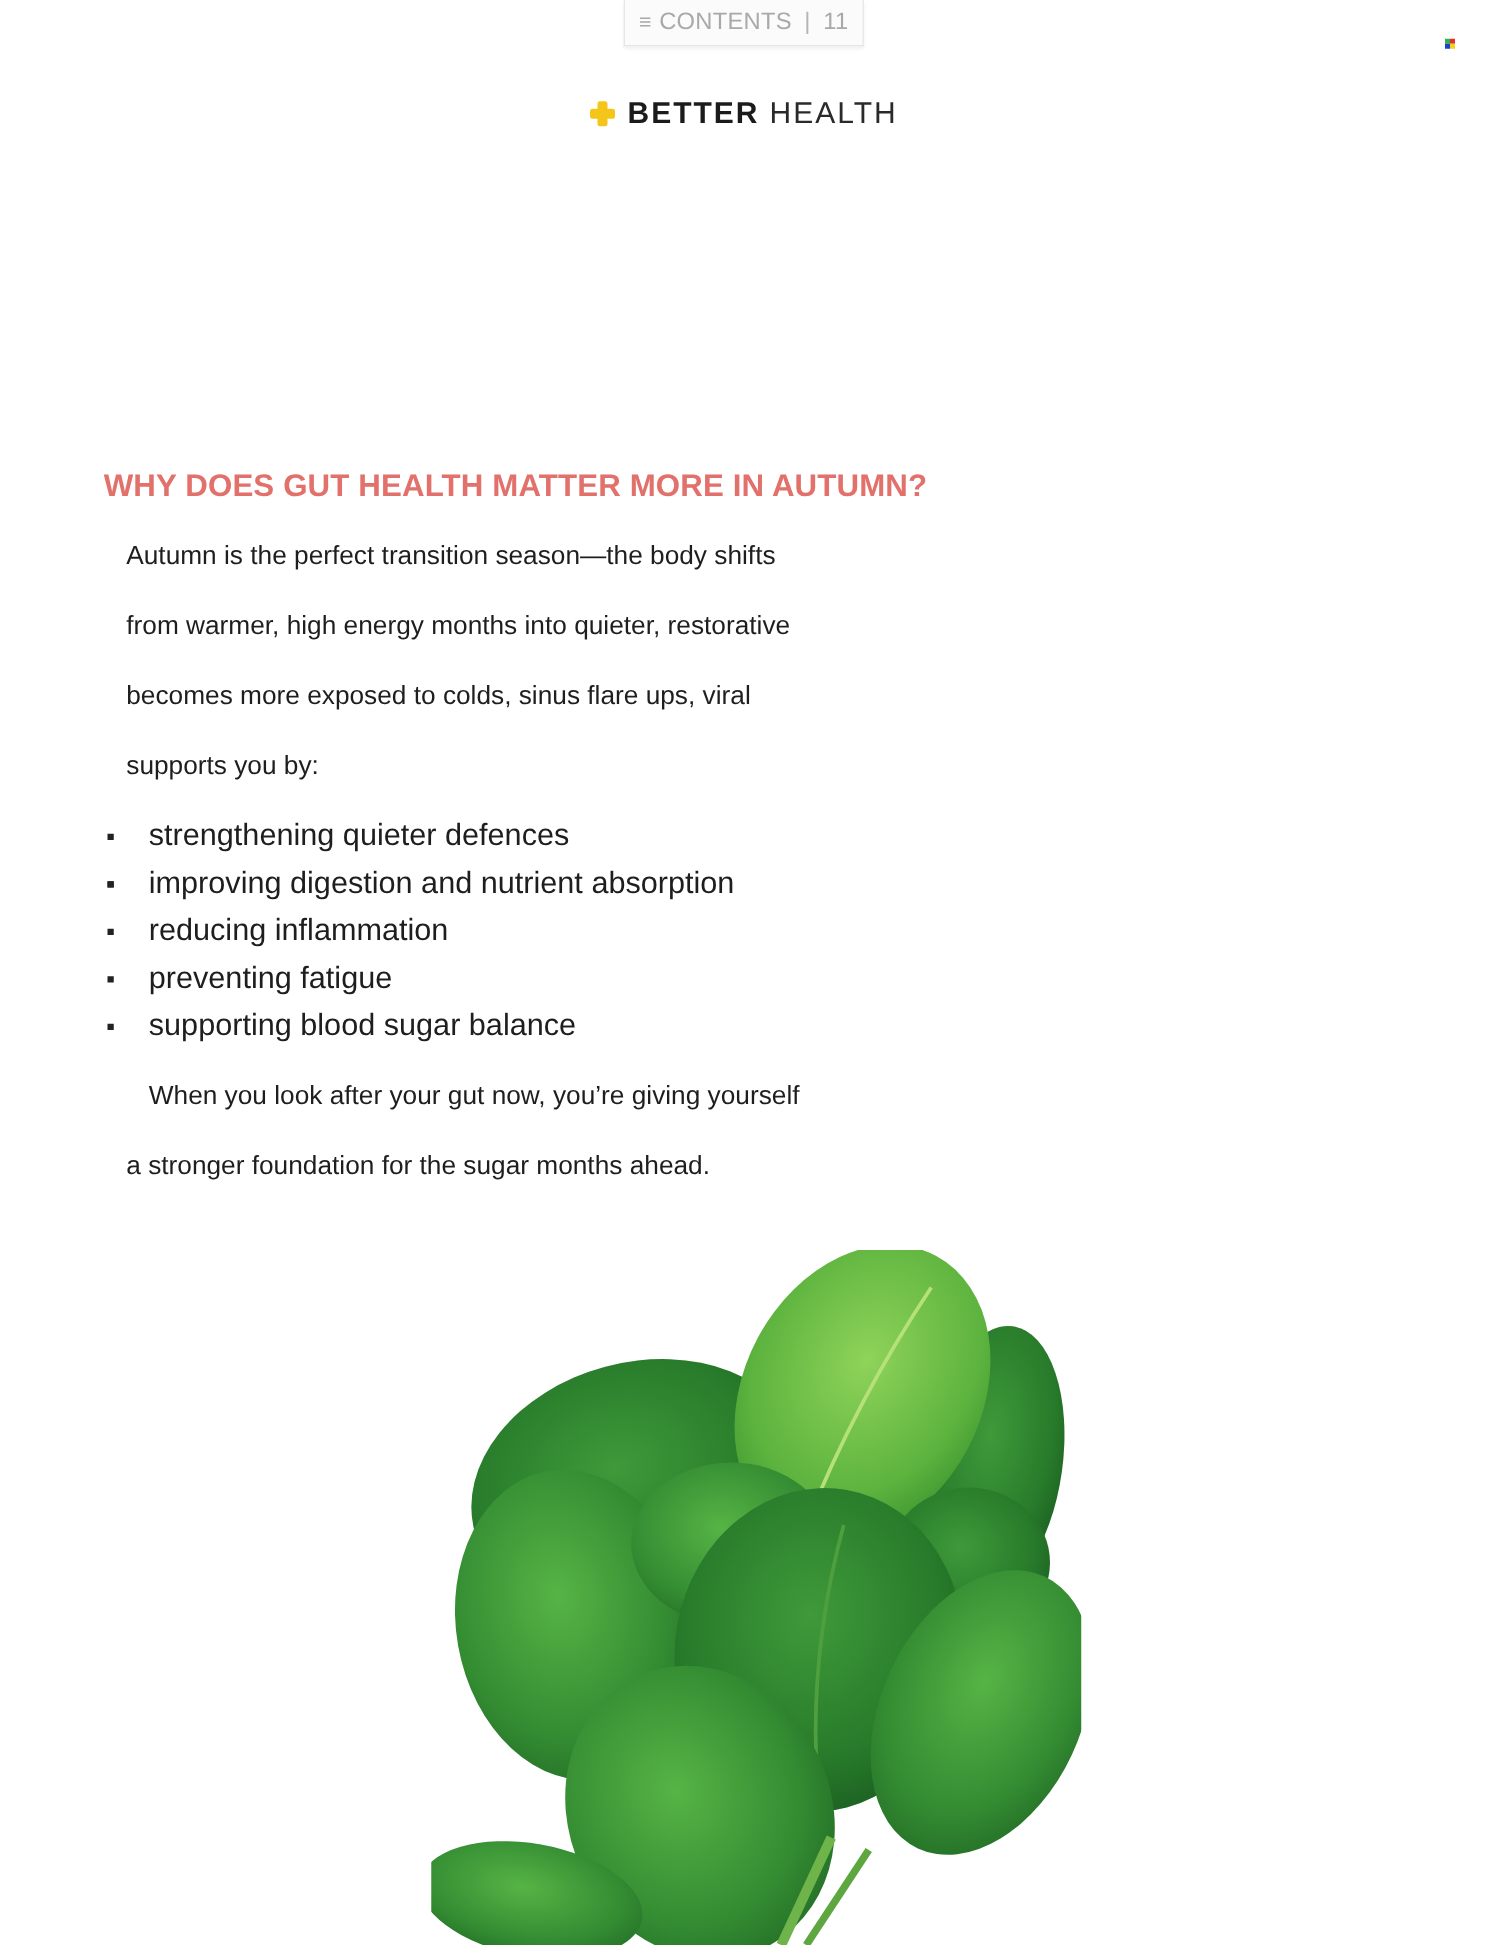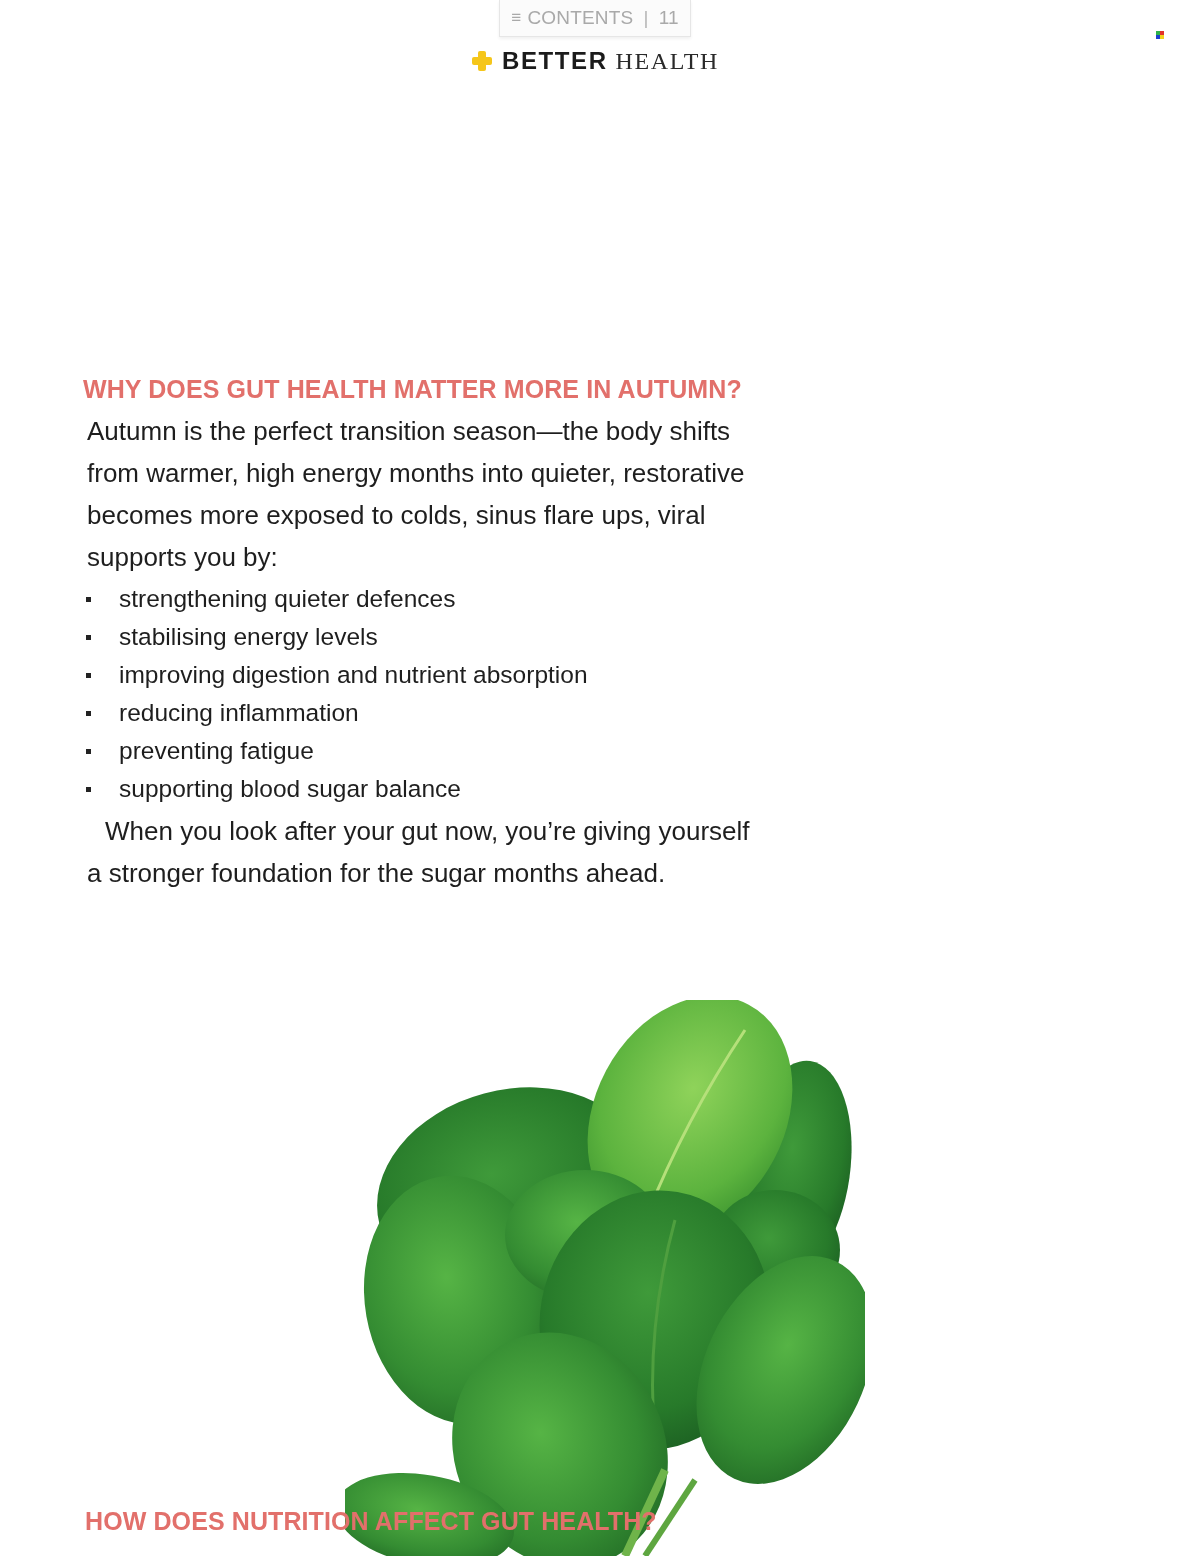--- a/index.html
+++ b/index.html
@@ -13,31 +13,31 @@
     display: flex; align-items: center; justify-content: center; gap: 4px;
     color: #a9a9a9; font-size: 19px; letter-spacing: 0.2px; cursor: pointer; }
   .contents-tab .menu-icon { font-size: 17px; margin-right: 2px; }
   .contents-tab .sep { margin: 0 6px; color: #b5b5b5; }
 
   .corner-badge { position: absolute; left: 1156px; top: 31px; width: 8px; height: 8px;
     display: grid; grid-template-columns: 4px 4px; grid-template-rows: 4px 4px; }
   .corner-badge span { display: block; }
 
   
-  .brand { position: absolute; left: 472px; top: 46px; height: 30px; display: flex; align-items: center; }
+  .brand { position: absolute; left: 472px; top: 76px; height: 30px; display: flex; align-items: center; }
   .brand .cross { position: relative; width: 20px; height: 20px; margin-right: 10px; }
   .brand .cross::before, .brand .cross::after { content: ""; position: absolute; background: #f5c61a; border-radius: 2px; }
   .brand .cross::before { left: 6px; top: 0; width: 8px; height: 20px; }
   .brand .cross::after { left: 0; top: 6px; width: 20px; height: 8px; }
   .brand .b1 { font-weight: 700; font-size: 24px; letter-spacing: 1.6px; color: #1b1b1b; }
-  .brand .b2 { font-weight: 400; font-size: 24px; letter-spacing: 1.6px; color: #2a2a2a; margin-left: 8px; font-family: Liberation Serif, serif; }
+  .brand .b2 { font-weight: 400; font-size: 24px; letter-spacing: 1.6px; color: #2a2a2a; margin-left: 8px; }
 
   
   .h { color: #e2706b; font-weight: 700; font-size: 25px; line-height: 38px; margin: 0; letter-spacing: 0.1px; }
-  .p { font-size: 26px; line-height: 38px; margin: 4px; color: #1e1e1e; }
+  .p { font-size: 21px; line-height: 38px; margin: 18px; color: #1e1e1e; }
   .bullet { display: flex; font-size: 24.5px; line-height: 38px; }
   .bullet .dot { width: 36px; flex: 0 0 auto; position: relative; }
   .bullet .dot::before { content: ""; position: absolute; left: 3px; top: 17px; width: 5px; height: 5px; background: #222; }
 
   .col-left { position: absolute; left: 83px; top: 370px; width: 690px; }
   .col-left2 { position: absolute; left: 85px; top: 976px; width: 620px; }
 
   .indent { text-indent: 18px; }
 
   
@@ -117,21 +117,20 @@
   <p class="p">Autumn is the perfect transition season—the body shifts</p>
   <p class="p">from warmer, high energy months into quieter, restorative</p>
   <p class="p">becomes more exposed to colds, sinus flare ups, viral</p>
   <p class="p">supports you by:</p>
   <div class="bullet">
       <span class="dot"></span>
       <span>strengthening quieter defences</span>
     </div>
   <div class="bullet">
       <span class="dot"></span>
-      <span>stabilising energy levels</span>
     </div>
   <div class="bullet">
       <span class="dot"></span>
       <span>improving digestion and nutrient absorption</span>
     </div>
   <div class="bullet">
       <span class="dot"></span>
       <span>reducing inflammation</span>
     </div>
   <div class="bullet">

